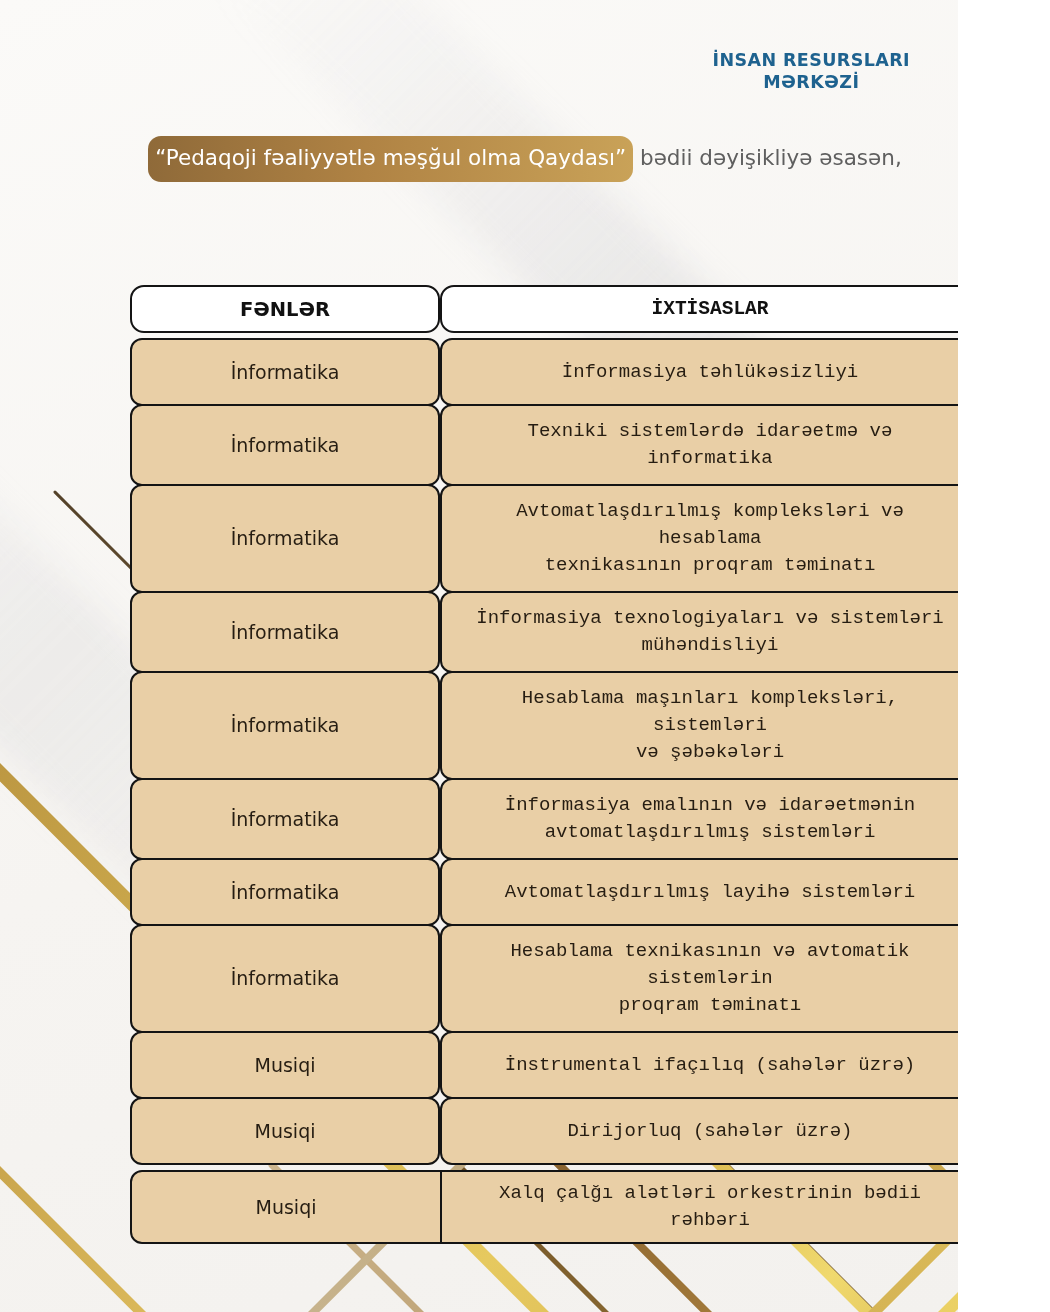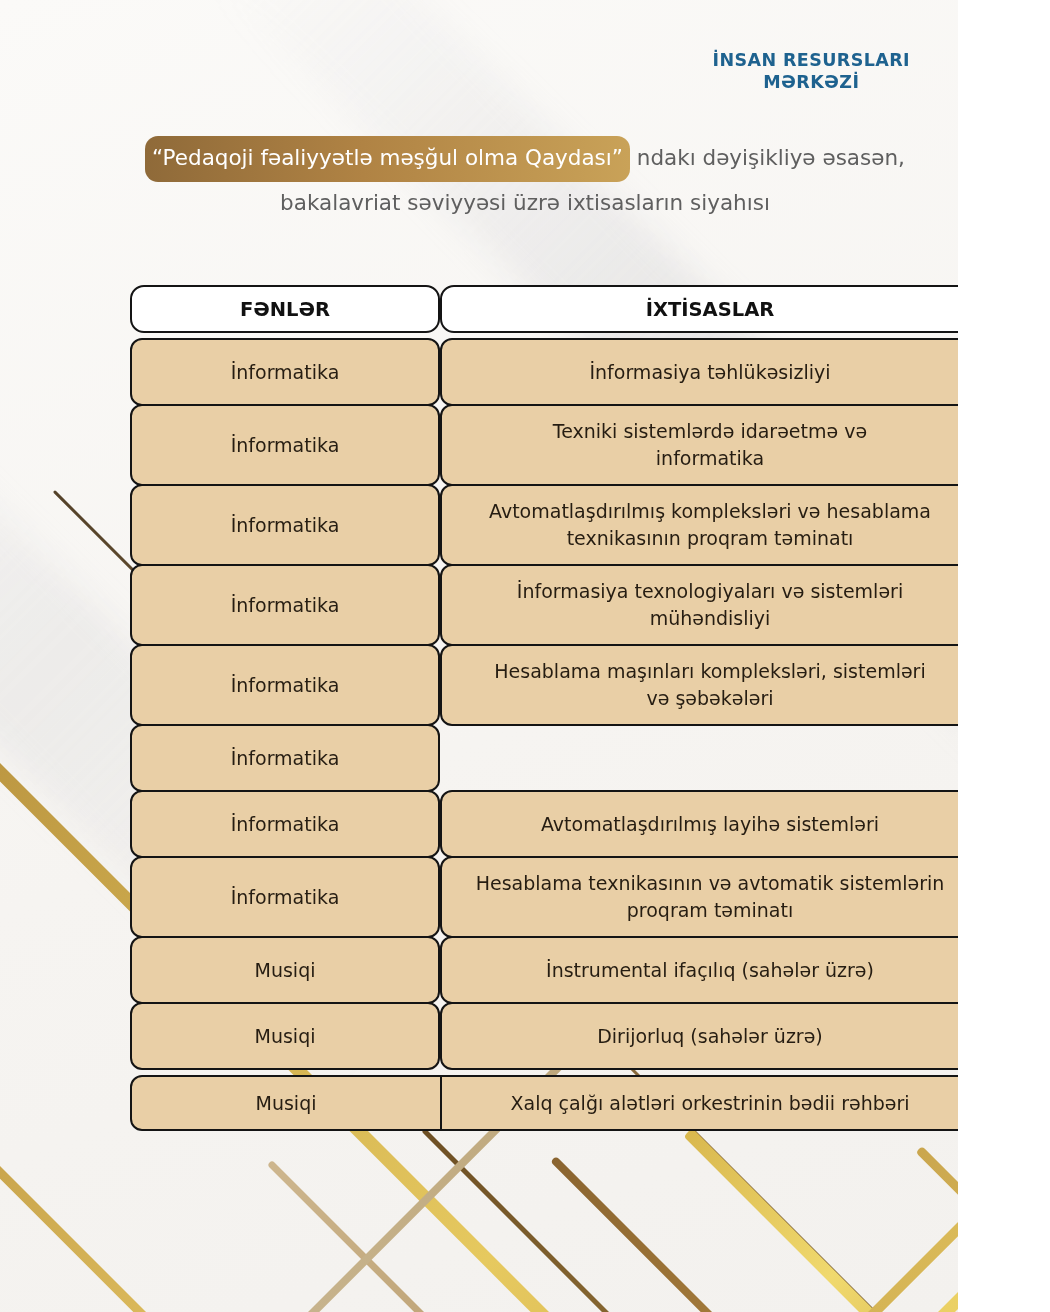--- a/index.html
+++ b/index.html
@@ -47,21 +47,21 @@
   
   .table { position:absolute; top:285px; left:130px; width:850px; z-index:2; }
   .trow { display:flex; gap:0; }
   .cell {
     box-sizing:border-box; border:2px solid #141414; border-radius:12px;
     background:#e9cfa6; min-height:68px; padding:12px 18px;
     display:flex; align-items:center; justify-content:center;
     text-align:center; font-size:19px; line-height:27px; color:#261d12;
   }
   .cell.subject { width:310px; flex:0 0 310px; }
-  .cell.spec { flex:1; }
+  .cell.spec { flex:1;font-family:Liberation Mono, monospace; }
   .cell.spec span, .cell.subject span { white-space:pre-line; }
   .thead { margin-bottom:5px; }
   .thead .cell {
     background:#ffffff; border-radius:14px; min-height:48px; padding:6px 18px;
     font-weight:bold; font-size:19.5px; color:#111111;
   }
   #tbody .trow + .trow { margin-top:-2px; }
   #tbody .trow.detached { margin-top:5px; gap:0; border:2px solid #141414; border-radius:12px; background:#e9cfa6; }
   #tbody .trow.detached .cell { border:none; border-radius:0; background:transparent; min-height:52px; padding:8px 18px; }
   #tbody .trow.detached .cell.subject { border-right:2px solid #141414; }
@@ -89,23 +89,22 @@
   </div>
 
   <div class="logo">
     <div>İNSAN RESURSLARI</div>
     <div>MƏRKƏZİ</div>
   </div>
 
   <div class="title">
     <div>
       <span class="hl">“Pedaqoji fəaliyyətlə məşğul olma Qaydası”</span>
-      <span>ndakı dəyişikliyə əsasən,</span>
+      <span>bədii dəyişikliyə əsasən,</span>
     </div>
-    <div>bakalavriat səviyyəsi üzrə ixtisasların siyahısı</div>
   </div>
 
   <div class="table">
     <div class="trow thead">
       <div class="cell subject">FƏNLƏR</div>
       <div class="cell spec">İXTİSASLAR</div>
     </div>
     <div id="tbody">
   <div class="trow">
     <div class="cell subject">
@@ -153,20 +152,24 @@
     <div class="cell spec">
             <span>Hesablama maşınları kompleksləri, sistemləri
 və şəbəkələri</span>
           </div>
   </div>
 
   <div class="trow">
     <div class="cell subject">
             <span>İnformatika</span>
           </div>
+    <div class="cell spec">
+            <span>İnformasiya emalının və idarəetmənin
+avtomatlaşdırılmış sistemləri</span>
+          </div>
   </div>
 
   <div class="trow">
     <div class="cell subject">
             <span>İnformatika</span>
           </div>
     <div class="cell spec">
             <span>Avtomatlaşdırılmış layihə sistemləri</span>
           </div>
   </div>

